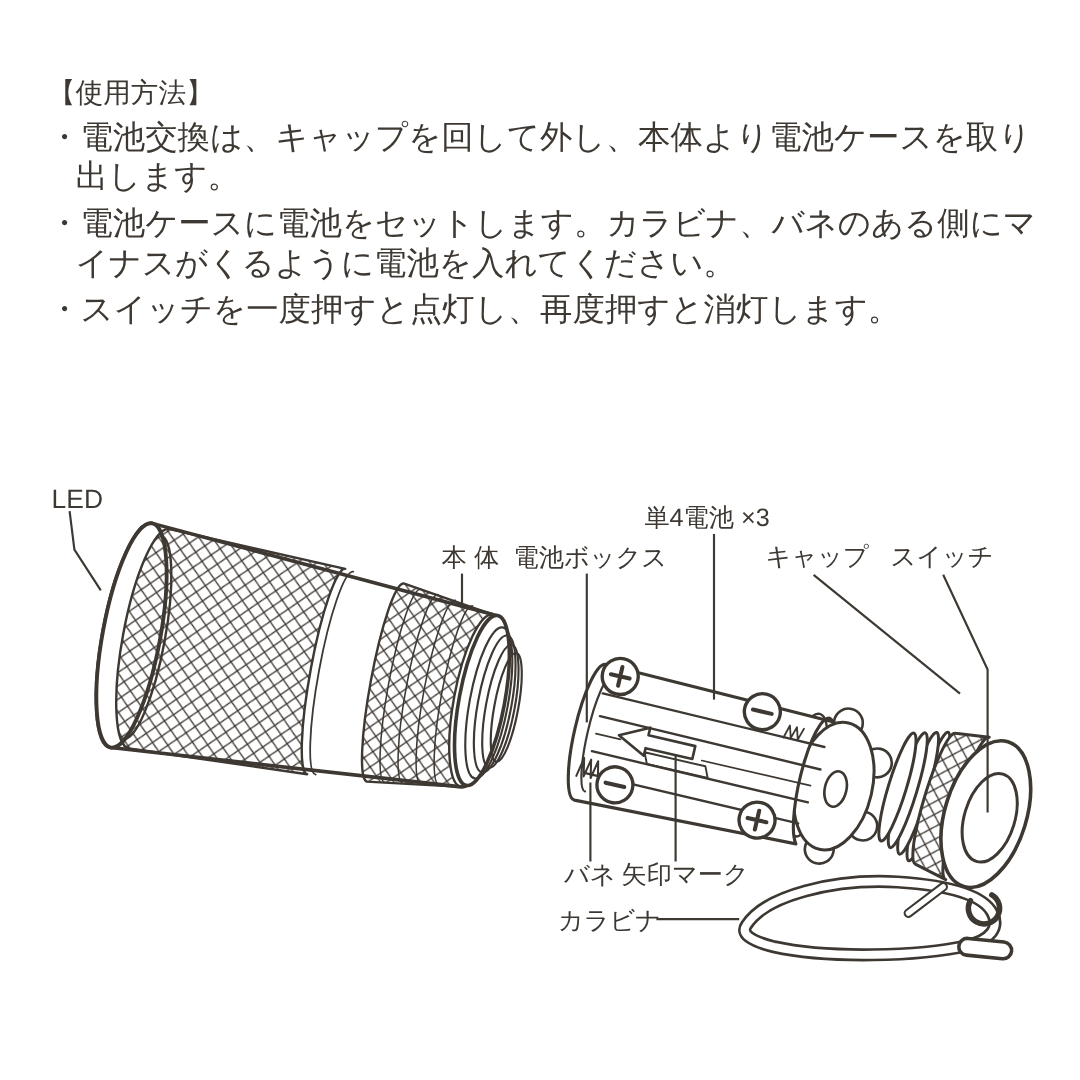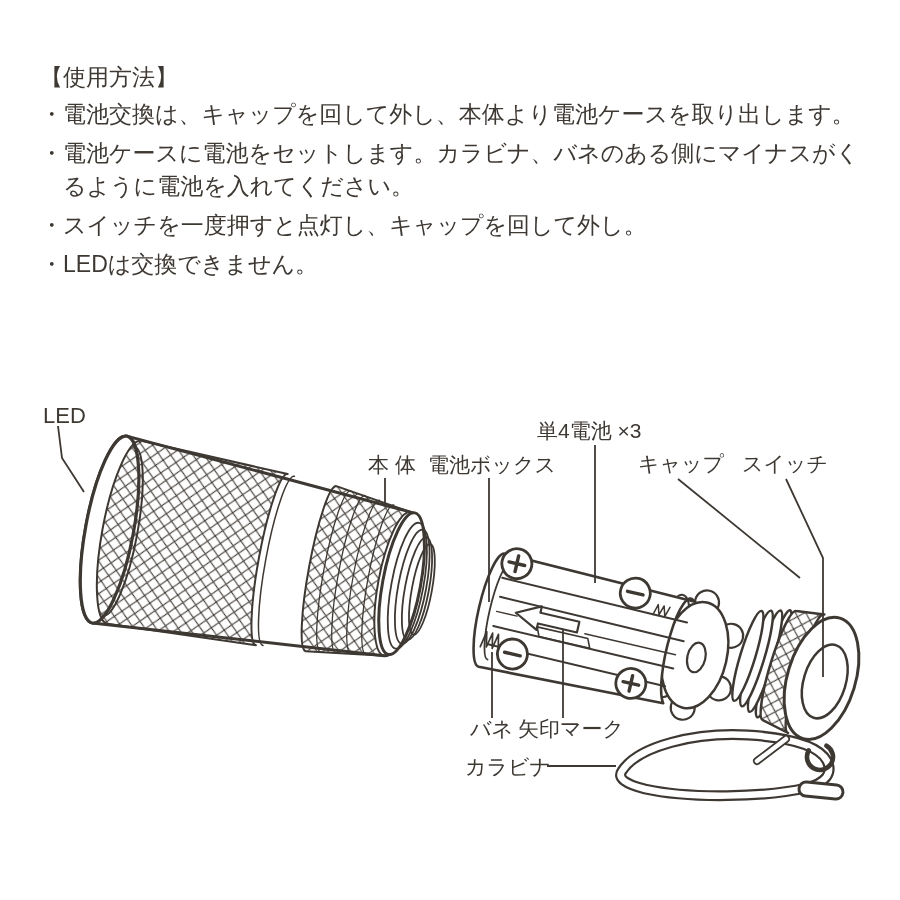--- a/index.html
+++ b/index.html
@@ -1,40 +1,39 @@
 <!DOCTYPE html>
 <html><head>
 <meta charset="utf-8">
 <style>
   html,body{margin:0;padding:0;background:#ffffff;}
   #page{position:relative;width:900px;height:832px;background:#ffffff;overflow:hidden;
         font-family:"Liberation Sans","DejaVu Sans",sans-serif;color:#3e3833;}
   
   #instructions{position:absolute;left:40px;top:60px;width:836px;}
   #instructions .title{font-size:23px;line-height:34px;margin:0 0 4px 0;font-weight:400;}
-  #instructions p{font-size:23px;line-height:33px;margin:0 0 6px 0;
+  #instructions p{font-size:27px;line-height:33px;margin:0 0 6px 0;
                   text-indent:-23px;padding-left:23px;letter-spacing:0;}
   
   #diagram{position:absolute;left:0;top:380px;width:900px;height:520px;}
   svg text{font-family:"Liberation Sans","DejaVu Sans",sans-serif;fill:#3e3833;}
   .lbl{font-size:21px;}
   .lbl-led{font-size:22px;}
   .lbl-body{letter-spacing:6px;}
 </style>
 </head>
 <body>
 
 <div id="page">
 
   <div id="instructions">
     <p class="title">【使用方法】</p>
     <p>・電池交換は、キャップを回して外し、本体より電池ケースを取り出します。</p>
     <p>・電池ケースに電池をセットします。カラビナ、バネのある側にマイナスがくるように電池を入れてください。</p>
-    <p>・スイッチを一度押すと点灯し、キャップを回して外し。</p>
-    <p>・LEDは交換できません。</p>
+    <p>・スイッチを一度押すと点灯し、再度押すと消灯します。</p>
   </div>
 
   <div id="diagram">
   <svg width="900" height="520" viewBox="0 0 900 520">
     <defs>
       <pattern id="kn" width="13" height="13" patternUnits="userSpaceOnUse">
         <path d="M0 0 L13 13 M13 0 L0 13" stroke="#3e3833" stroke-width="1.1" fill="none"></path>
       </pattern>
     </defs>
 

